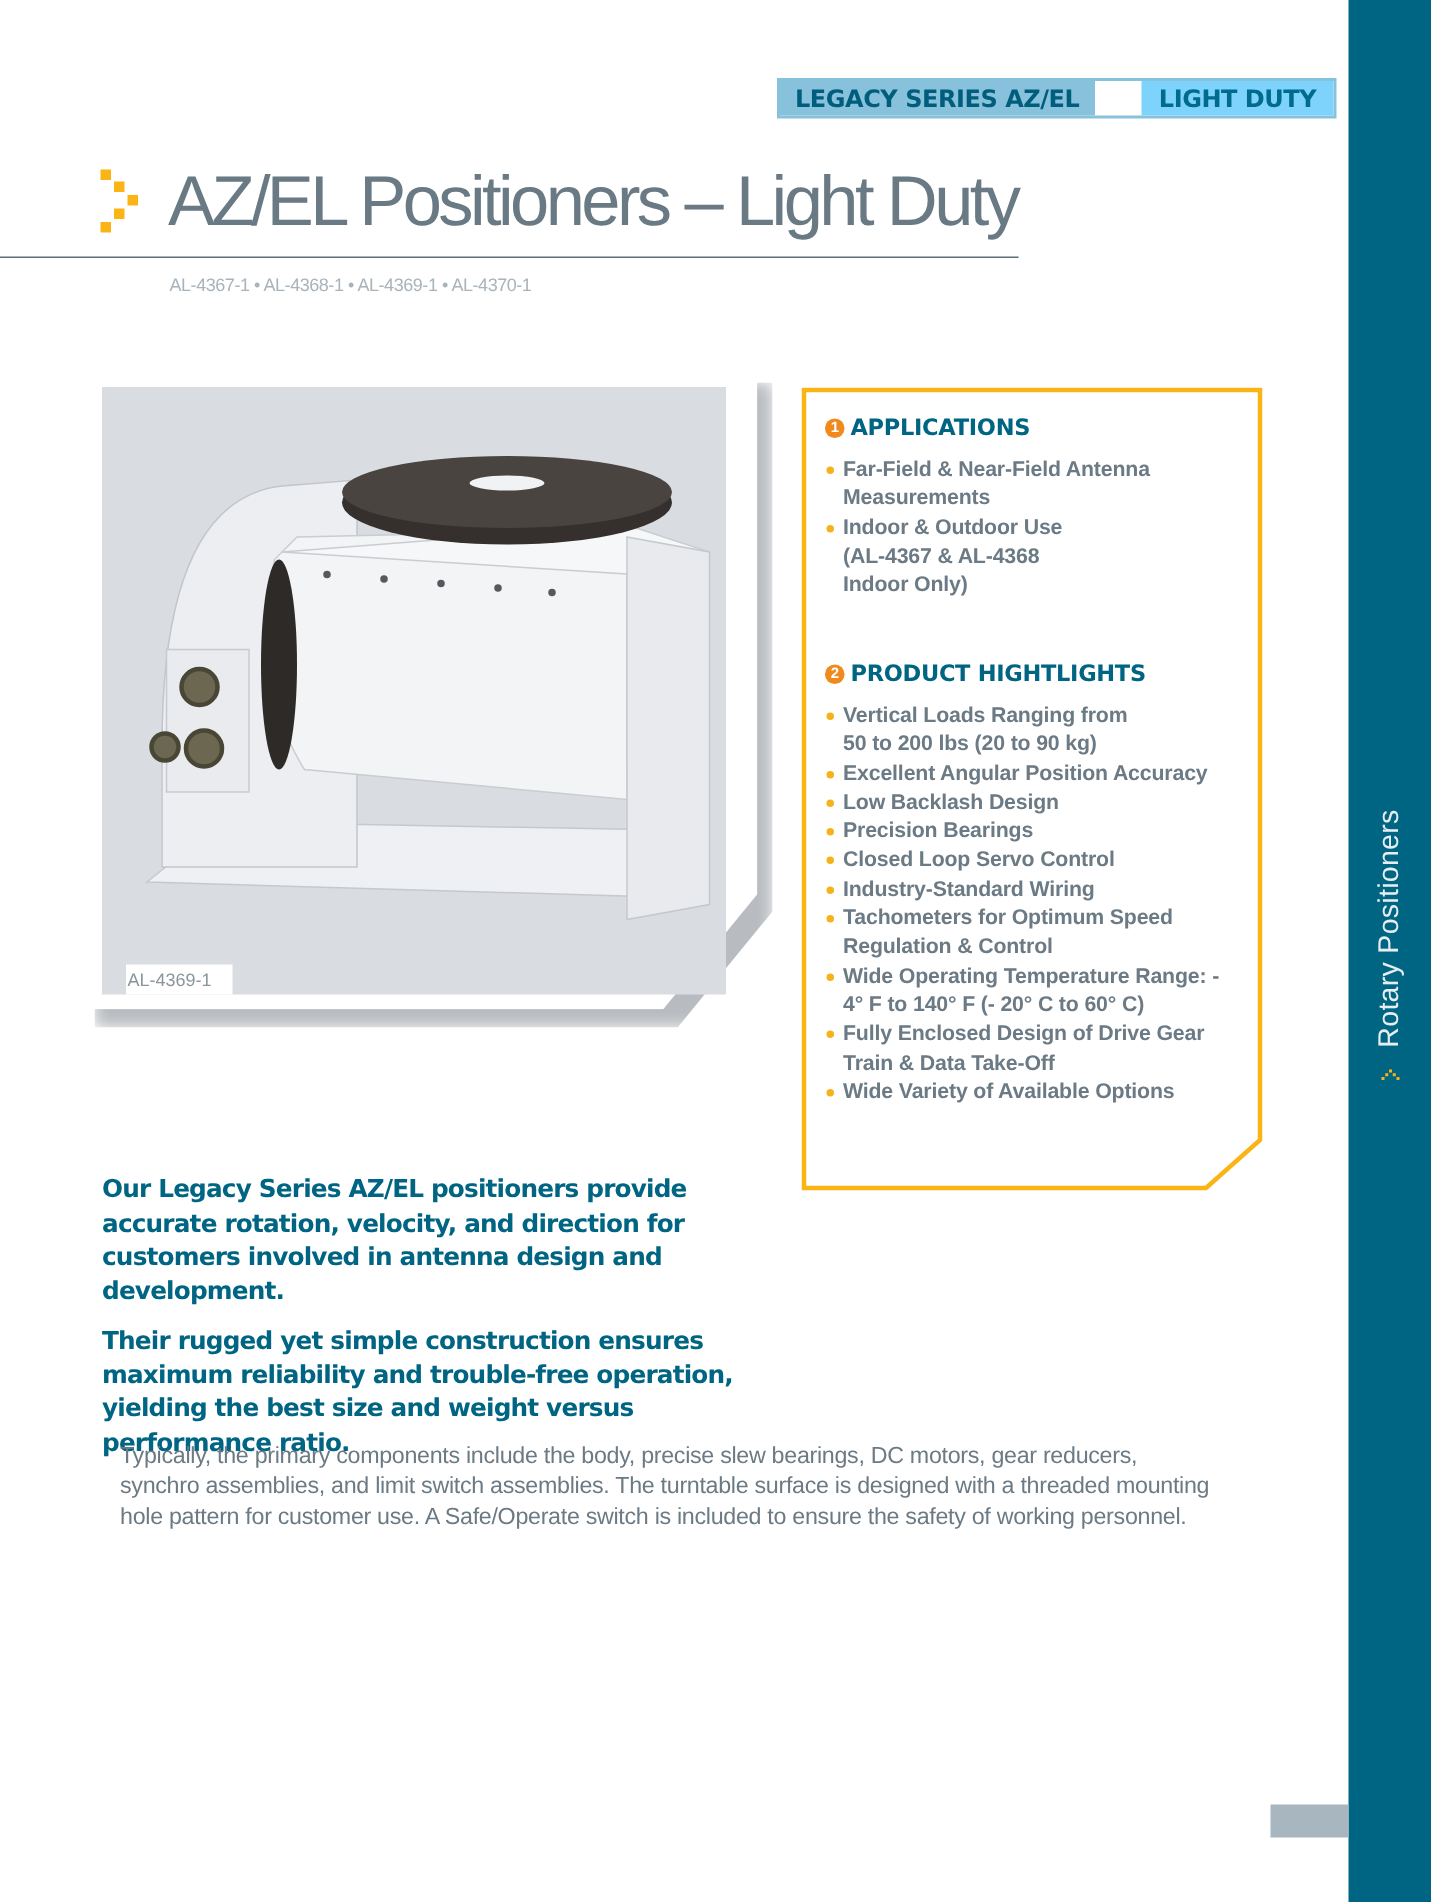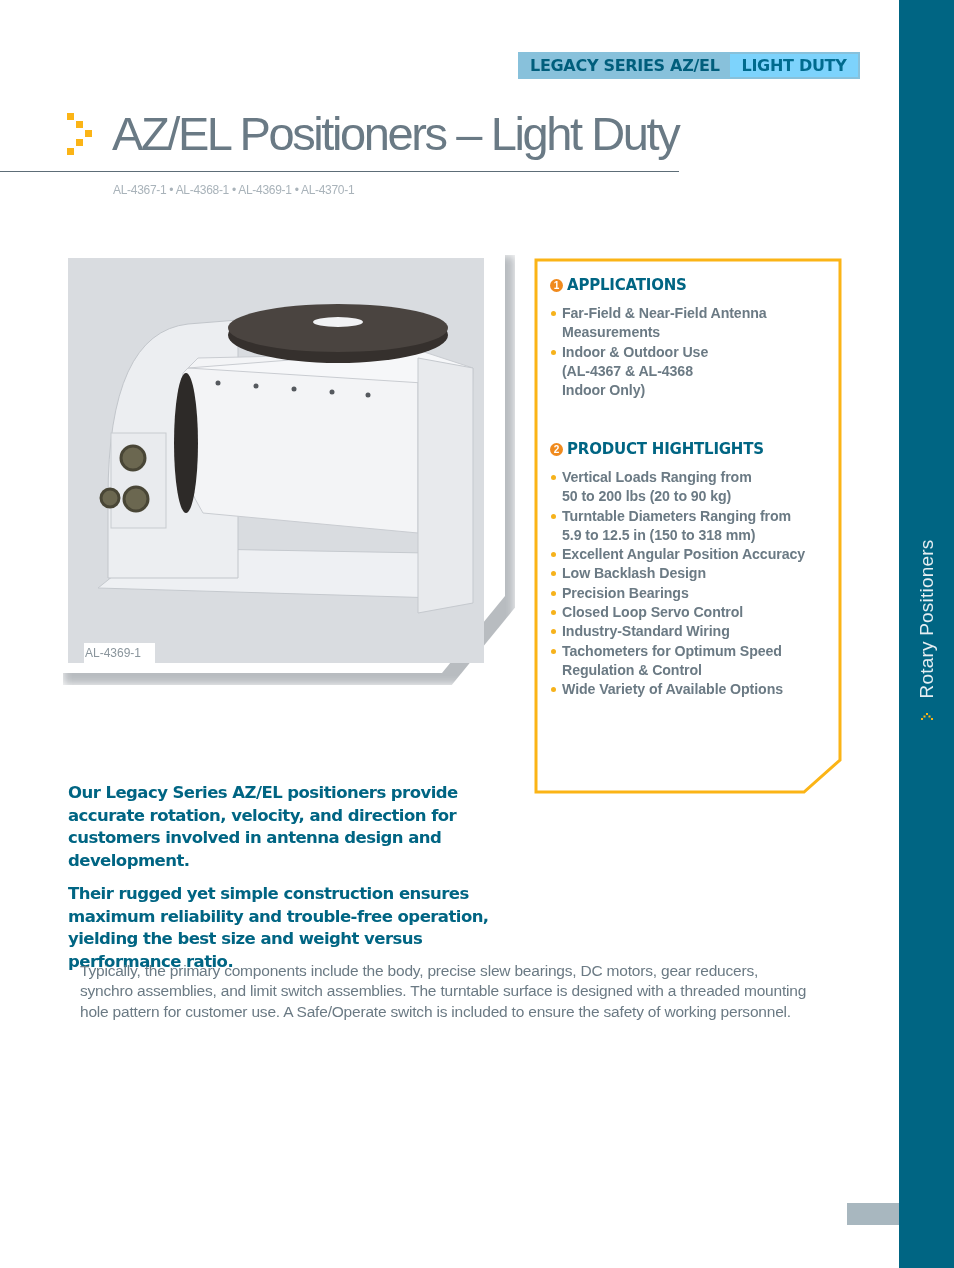--- a/index.html
+++ b/index.html
@@ -25,21 +25,21 @@
   .side-chevron {
     position: absolute; left: 920px; top: 712px; width: 14px; height: 12px;
   }
   .page-tab {
     position: absolute; left: 847px; top: 1203px; width: 52px; height: 22px;
     background: #a8b7bf;
   }
 
   .series-tag {
     position: absolute; left: 518px; top: 52px; height: 27px;
-    display: flex; border: 2px solid #88c1db; box-sizing: border-box;
+    display: flex; border: 2px solid #88c1db; box-sizing: border-box; gap: 31px;
   }
   .series-tag .a {
     background: #88c1db; color: #005e7c; font-weight: bold; font-size: 16px;
     padding: 0 10px; line-height: 23px;
     font-family: "DejaVu Sans", sans-serif; letter-spacing: -0.3px;
   }
   .series-tag .b {
     background: #7dd3fc; color: #006b8e; font-weight: bold; font-size: 16px;
     padding: 0 12px; line-height: 23px;
     font-family: "DejaVu Sans", sans-serif; letter-spacing: -0.3px;
@@ -201,27 +201,28 @@
     </ul>
   </div>
 
   <div class="info-section" style="top:182px">
     <div class="sec-head">
       <span class="num-badge">2</span>
       <span>PRODUCT HIGHTLIGHTS</span>
     </div>
     <ul class="bullets">
       <li style="width:205px">Vertical Loads Ranging from 50 to 200 lbs (20 to 90 kg)</li>
-      <li style="width:245px">Turntable Diameters Ranging from 5.9 to 12.5 in (150 to 318 mm)</li>
       <li>Excellent Angular Position Accuracy</li>
       <li>Low Backlash Design</li>
       <li>Precision Bearings</li>
       <li>Closed Loop Servo Control</li>
       <li>Industry-Standard Wiring</li>
       <li style="width:235px">Tachometers for Optimum Speed Regulation &amp; Control</li>
+      <li style="width:255px">Wide Operating Temperature Range: - 4° F to 140° F (- 20° C to 60° C)</li>
+      <li style="width:255px">Fully Enclosed Design of Drive Gear Train &amp; Data Take-Off</li>
       <li>Wide Variety of Available Options</li>
     </ul>
   </div>
 </div>
 
 <div class="intro">
   <p>Our Legacy Series AZ/EL positioners provide accurate rotation, velocity, and direction for customers involved in antenna design and development.</p>
   <p>Their rugged yet simple construction ensures maximum reliability and trouble-free operation, yielding the best size and weight versus performance ratio.</p>
 </div>
 

